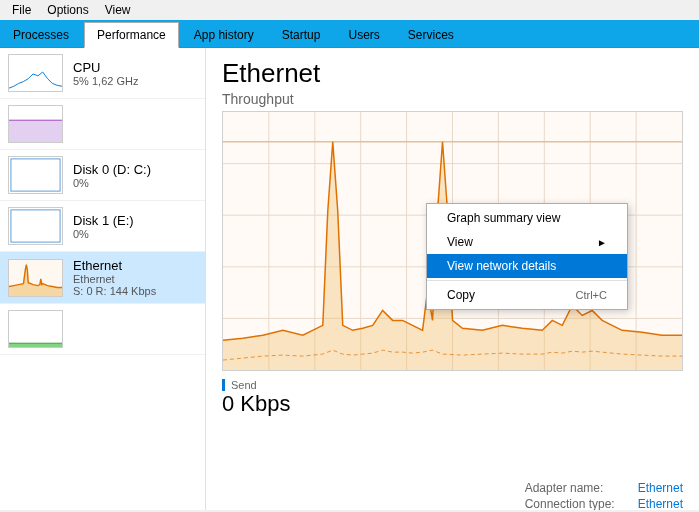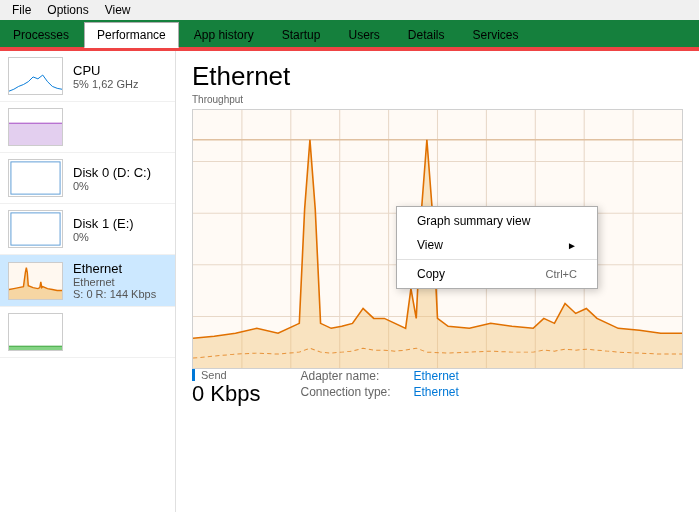--- a/index.html
+++ b/index.html
@@ -3,58 +3,58 @@
   <meta charset="utf-8">
   <style>
     * { margin: 0; padding: 0; box-sizing: border-box; }
     body { font-family: 'Segoe UI', Arial, sans-serif; font-size: 12px; background: #f0f0f0; width: 699px; height: 512px; overflow: hidden; color: #000; }
     
     
     .menu-bar { display: flex; align-items: center; background: #f0f0f0; padding: 2px 4px; height: 20px; }
     .menu-item { padding: 2px 8px; cursor: pointer; font-size: 12px; }
     
     
-    .tab-bar { display: flex; background: #15803d; border-bottom: 4px solid #ef4444; padding-top: 2px; align-items: center; }
+    .tab-bar { display: flex; background: #0ea5e9; border-bottom: 1px solid #ef4444; padding-top: 2px; align-items: center; }
     .tab { padding: 5px 12px; font-size: 12px; cursor: pointer; border: 1px solid transparent; border-bottom: none; margin-right: 2px; color: #000; }
     .tab.active { background: #fff; border-color: #adadad; border-bottom: 1px solid #fff; margin-bottom: -1px; z-index: 1; }
     
     
     .main { display: flex; height: calc(512px - 20px - 30px); background: #fff; }
     
     
-    .sidebar { width: 176px; border-right: 1px solid #e0e0e0; overflow-y: auto; background: #fff; }
+    .sidebar { width: 206px; border-right: 1px solid #e0e0e0; overflow-y: auto; background: #fff; }
     .sidebar-item { display: flex; align-items: center; padding: 6px 8px; cursor: pointer; border-bottom: 1px solid #f0f0f0; }
     .sidebar-item.selected { background: #cce8ff; }
     .sidebar-thumb { width: 55px; height: 38px; border: 1px solid #ccc; margin-right: 10px; flex-shrink: 0; overflow: hidden; position: relative; background: #fff; }
     .sidebar-info { flex: 1; }
     .sidebar-title { font-size: 13px; font-weight: 400; }
     .sidebar-sub { font-size: 11px; color: #555; }
     
     
     .cpu-thumb { background: #fff; }
     
     
     .content { flex: 1; padding: 10px 16px; position: relative; overflow: hidden; }
     .content-title { font-size: 26px; font-weight: 300; margin-bottom: 2px; }
-    .section-label { font-size: 10px; color: #666; margin-bottom: 4px; }
+    .section-label { font-size: 14px; color: #666; margin-bottom: 4px; }
     
     
     .graph-area { border: 1px solid #d0d0d0; background: #fff; position: relative; width: 100%; height: 260px; overflow: hidden; }
     .graph-label { font-size: 11px; color: #0078d7; margin-top: 4px; }
     
     
     .context-menu { position: absolute; top: 155px; left: 220px; background: #fff; border: 1px solid #adadad; box-shadow: 2px 2px 8px rgba(0,0,0,0.2); z-index: 100; width: 202px; padding: 2px 0; }
     .ctx-item { padding: 5px 20px; cursor: pointer; display: flex; justify-content: space-between; align-items: center; font-size: 12px; }
     .ctx-item.highlighted { background: #0078d7; color: #fff; }
     .ctx-separator { height: 1px; background: #e0e0e0; margin: 2px 0; }
     .ctx-arrow { font-size: 10px; }
     .ctx-shortcut { color: #666; font-size: 11px; }
     
     
-    .bottom-info { display: flex; gap: 40px; }
+    .bottom-info { margin-top: 8px; display: flex; gap: 64px; flex-direction: column; }
     .send-section { }
     .send-label { font-size: 11px; color: #666; border-left: 3px solid #0078d7; padding-left: 6px; }
     .send-value { font-size: 22px; font-weight: 300; }
     .adapter-info { font-size: 12px; }
     .adapter-row { display: flex; gap: 8px; margin-bottom: 2px; justify-content: flex-end; }
     .adapter-key { color: #666; width: 105px; }
     .adapter-val { color: #0078d7; font-weight: 500; }
     
     
     svg { width: 100%; height: 100%; }
@@ -67,21 +67,20 @@
   <span class="menu-item">Options</span>
   <span class="menu-item">View</span>
 </div>
 
 <div class="tab-bar">
   <div class="tab">Processes</div>
   <div class="tab active">Performance</div>
   <div class="tab">App history</div>
   <div class="tab">Startup</div>
   <div class="tab">Users</div>
-  <div class="tab">Details</div>
   <div class="tab">Services</div>
 </div>
 
 <div class="main">
 
   <div class="sidebar">
 
     <div class="sidebar-item">
       <div class="sidebar-thumb cpu-thumb">
         <svg viewBox="0 0 55 38" preserveAspectRatio="none">
@@ -204,20 +203,23 @@
     </div>
 
     <div class="context-menu">
       <div class="ctx-item">
         <span>Graph summary view</span>
       </div>
       <div class="ctx-item">
         <span>View</span>
         <span class="ctx-arrow">►</span>
       </div>
+      <div class="ctx-item highlighted">
+        <span>View network details</span>
+      </div>
       <div class="ctx-separator"></div>
       <div class="ctx-item">
         <span>Copy</span>
         <span class="ctx-shortcut">Ctrl+C</span>
       </div>
     </div>
 
   </div>
 </div>
 

